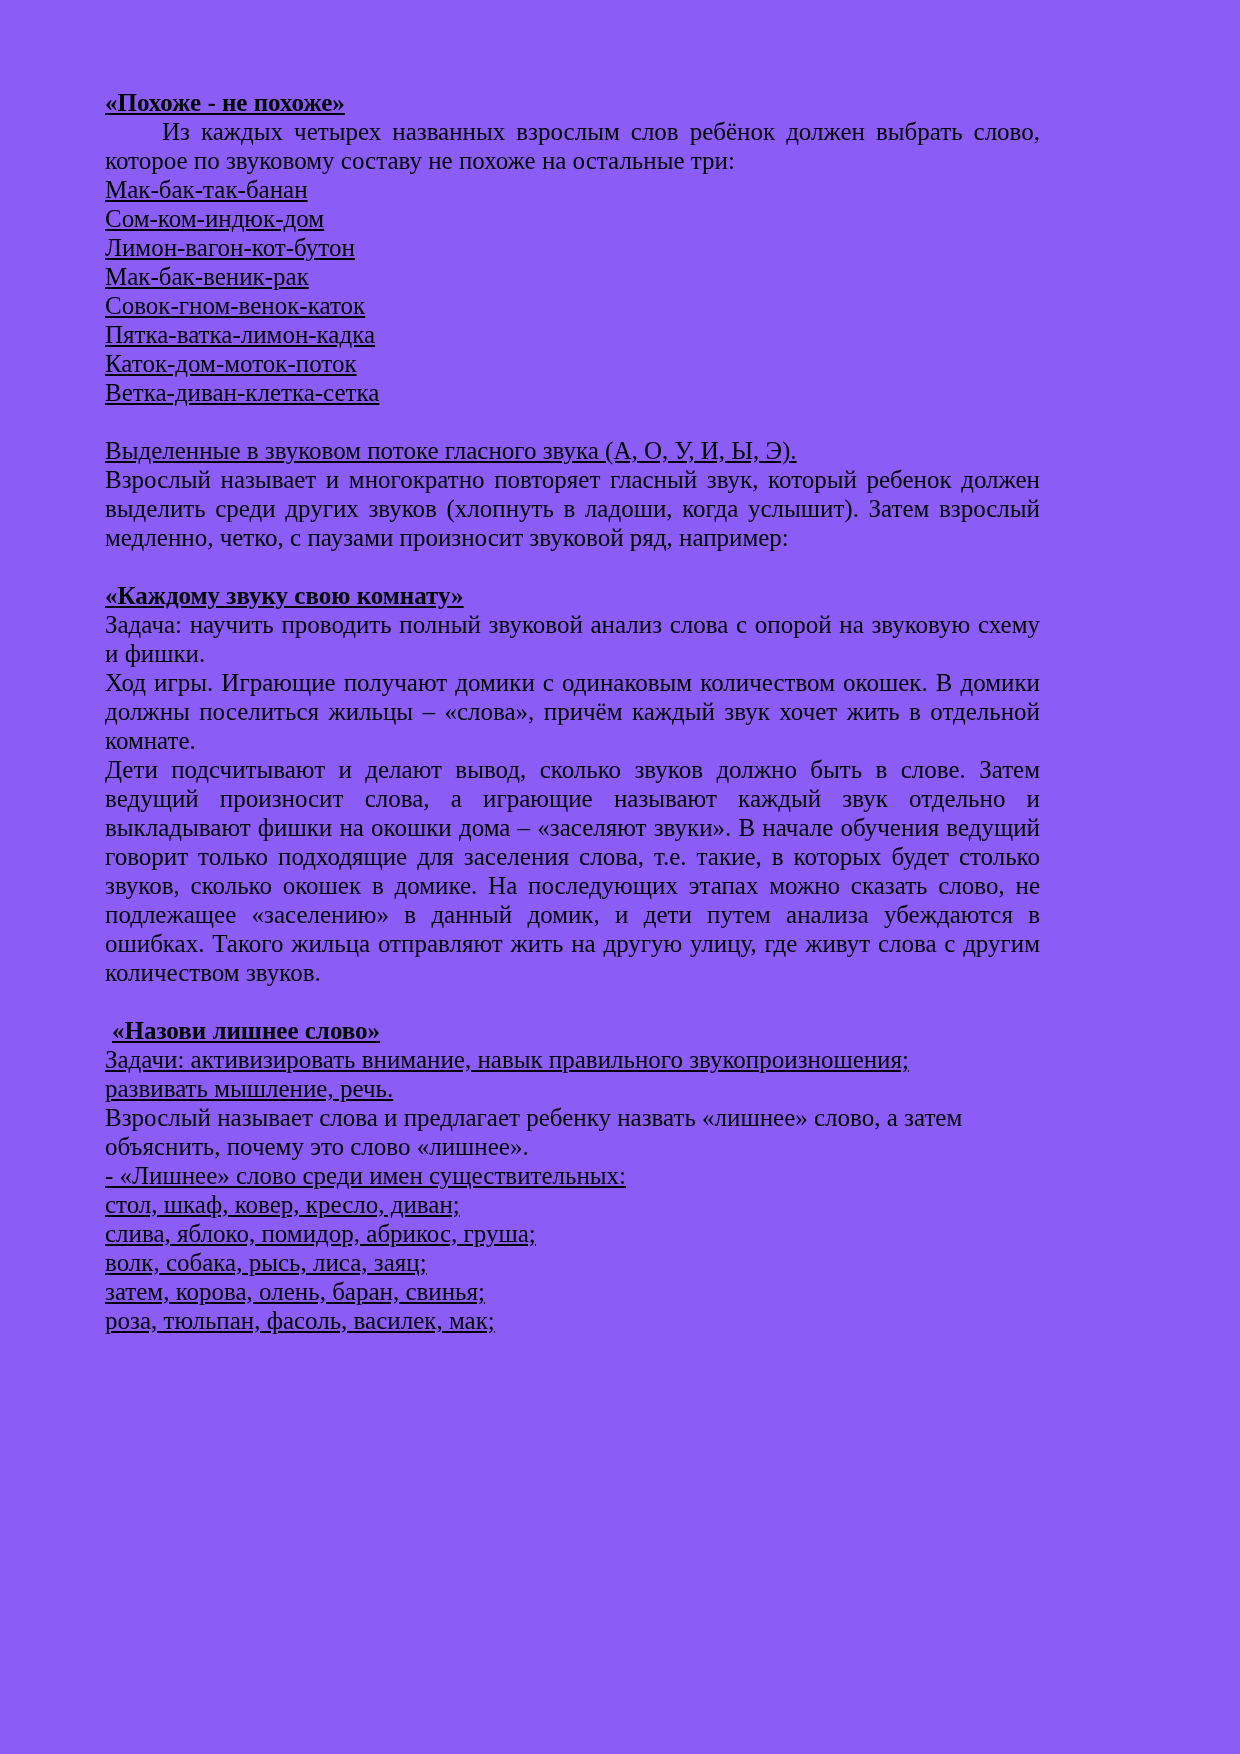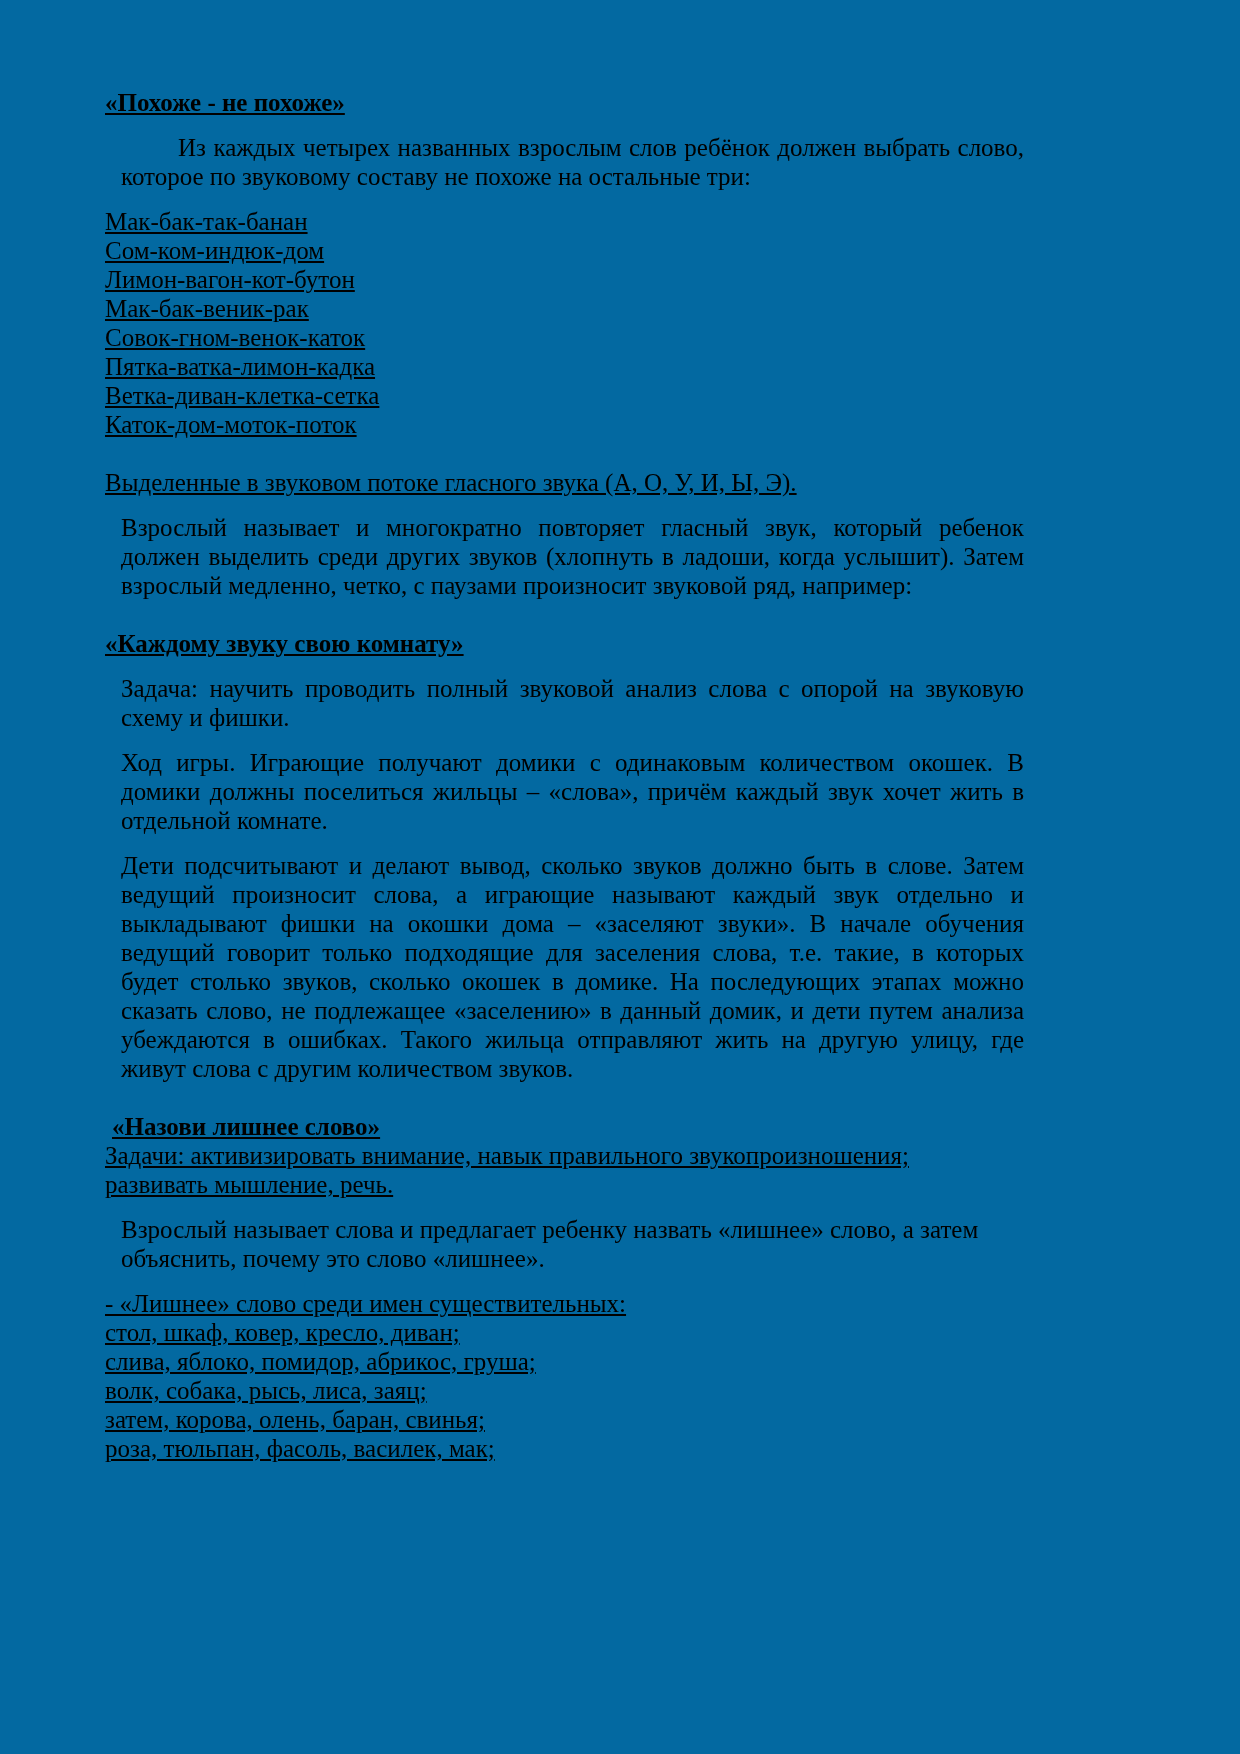--- a/index.html
+++ b/index.html
@@ -5,41 +5,41 @@
   html, body {
     margin: 0;
     padding: 0;
     background: #ffffff;
   }
   .page {
     width: 1240px;
     min-height: 1754px;
     box-sizing: border-box;
     padding: 88px 200px 60px 105px;
-    background: #0369a1;
+    background: #8b5cf6;
     color: #000000;
     font-family: "Liberation Serif", "DejaVu Serif", serif;
     font-size: 25px;
     line-height: 29px;
   }
   .section + .section {
     margin-top: 29px;
   }
   h2.title {
     margin: 0;
     font-size: 25px;
     line-height: 29px;
     font-weight: bold;
     text-decoration: underline;
   }
   h2.title.sp {
     padding-left: 7px;
   }
   p.para {
-    margin: 16px;
+    margin: 0;
   }
   p.justify {
     text-align: justify;
   }
   p.indent {
     text-indent: 57px;
   }
   .line {
     margin: 0;
     text-decoration: underline;
@@ -52,22 +52,22 @@
 
   <section class="section">
     <h2 class="title">«Похоже - не похоже»</h2>
     <p class="para justify indent">Из каждых четырех названных взрослым слов ребёнок должен выбрать слово, которое по звуковому составу не похоже на остальные три:</p>
     <div class="line">Мак-бак-так-банан</div>
     <div class="line">Сом-ком-индюк-дом</div>
     <div class="line">Лимон-вагон-кот-бутон</div>
     <div class="line">Мак-бак-веник-рак</div>
     <div class="line">Совок-гном-венок-каток</div>
     <div class="line">Пятка-ватка-лимон-кадка</div>
+    <div class="line">Каток-дом-моток-поток</div>
     <div class="line">Ветка-диван-клетка-сетка</div>
-    <div class="line">Каток-дом-моток-поток</div>
   </section>
 
   <section class="section">
     <div class="line">Выделенные в звуковом потоке гласного звука (А, О, У, И, Ы, Э).</div>
     <p class="para justify">Взрослый называет и многократно повторяет гласный звук, который ребенок должен выделить среди других звуков (хлопнуть в ладоши, когда услышит). Затем взрослый медленно, четко, с паузами произносит звуковой ряд, например:</p>
   </section>
 
   <section class="section">
     <h2 class="title">«Каждому звуку свою комнату»</h2>
     <p class="para justify">Задача: научить проводить полный звуковой анализ слова с опорой на звуковую схему и фишки.</p>

